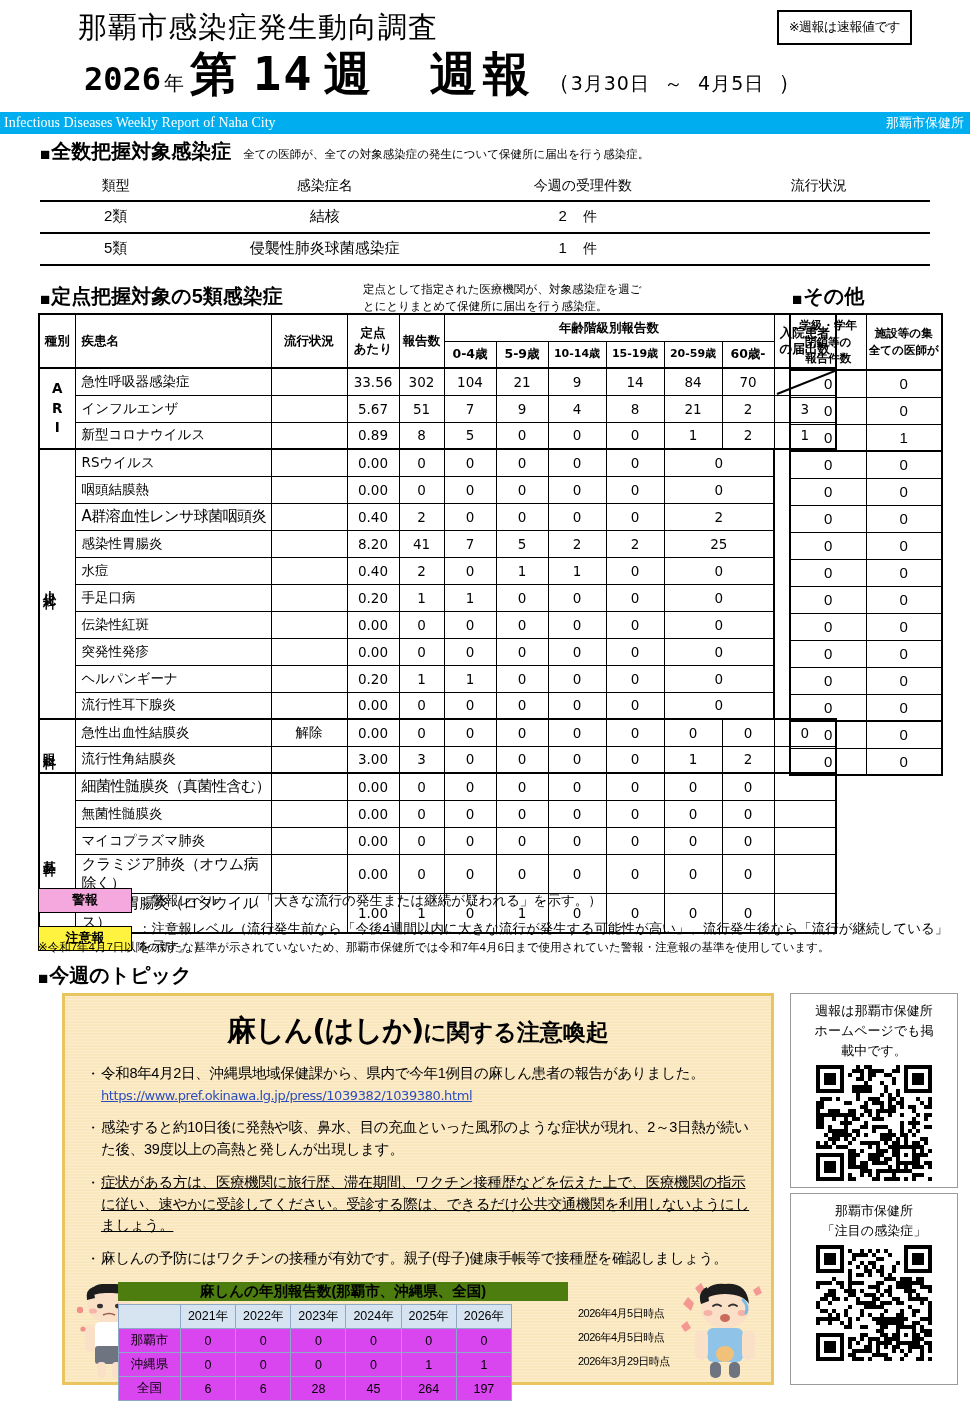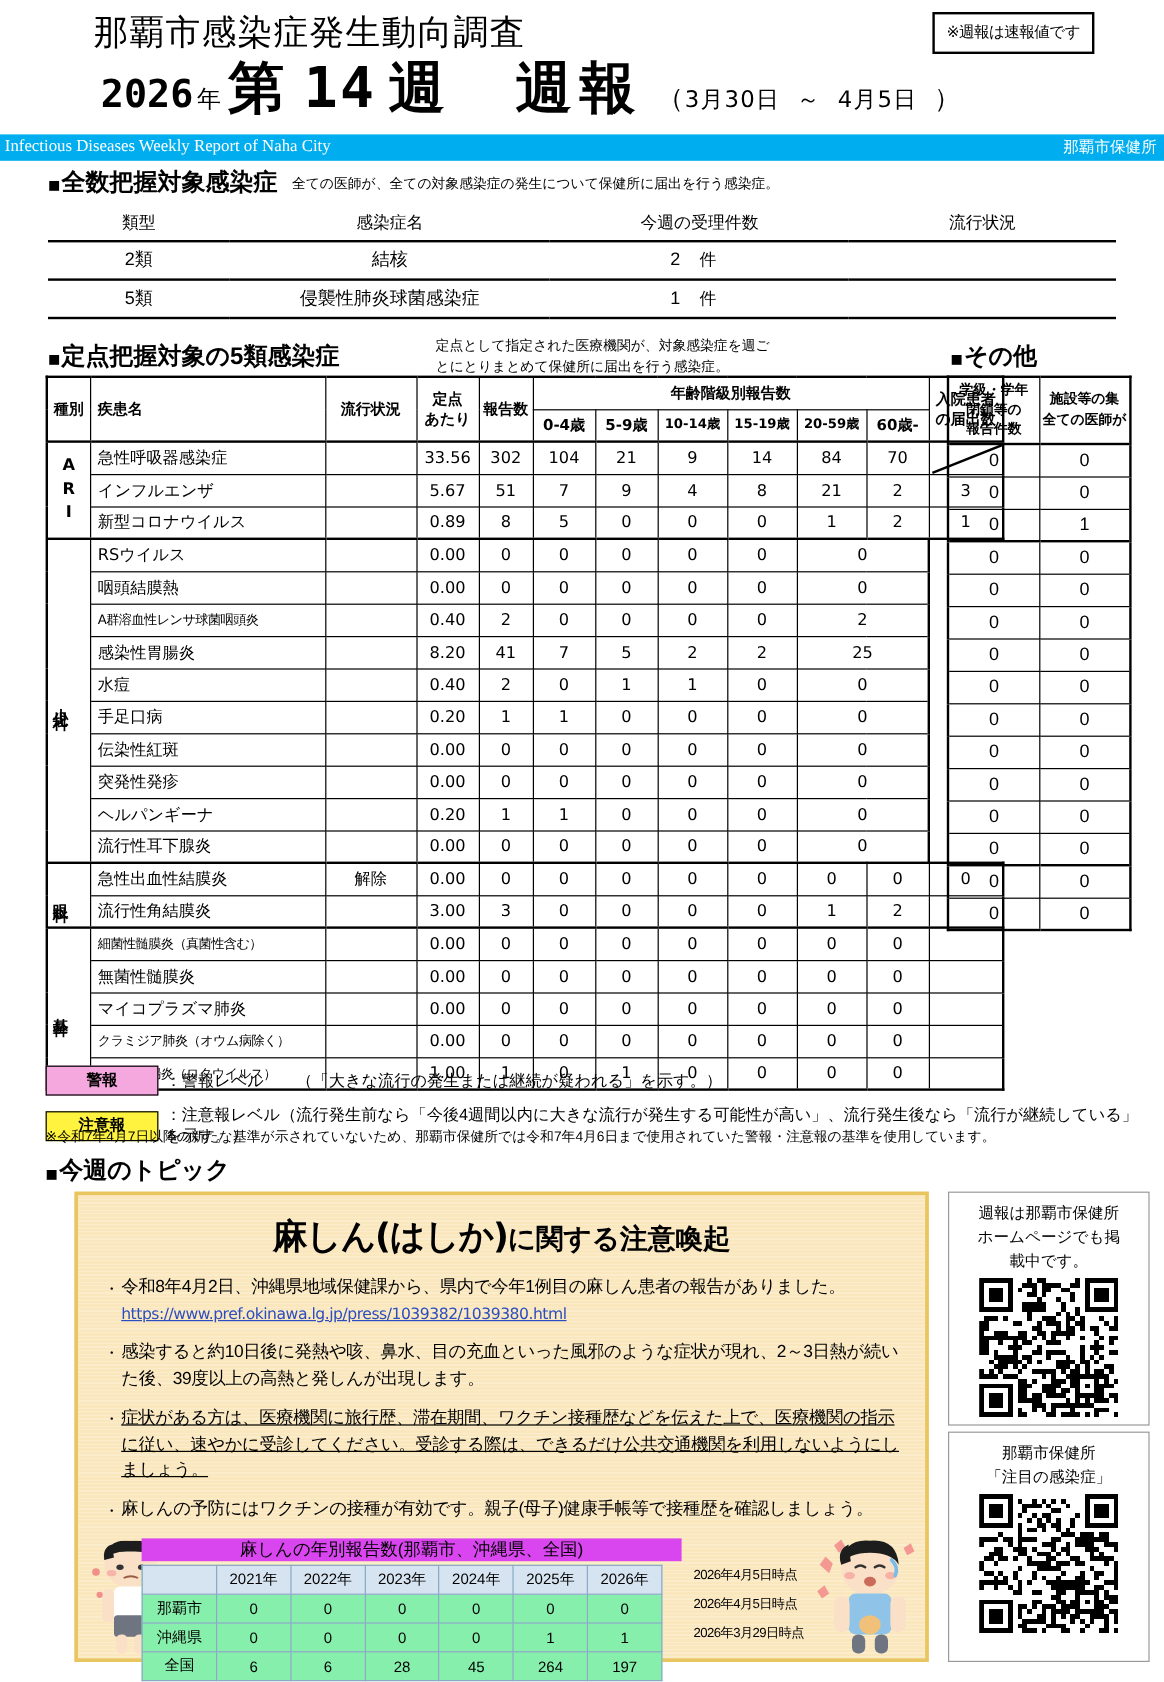--- a/index.html
+++ b/index.html
@@ -87,21 +87,21 @@
     font-weight: 400;
     padding: 0;
     height: 27px;
     box-sizing: border-box;
   }
   table.main th { font-size: 12.5px; font-weight: 700; line-height: 1.25; }
   table.main th.hd-small { font-size: 11px; margin-left: 15px; }
   .c-kind { width: 36px; }
   .c-name { width: 196px; text-align: left !important; padding-left: 6px !important;
             font-size: 14px; }
-  .c-name.small { font-size: 11px; letter-spacing: -0.5px;}
+  .c-name.small { font-size: 15px; letter-spacing: -0.5px;}
   .c-jk { width: 76px; }
   .c-rate { width: 52px; }
   .c-rep { width: 45px; }
   .c-age { width: 52px; }
   .c-age-w { width: 58px; }
   .c-hosp { width: 62px; }
   .num { font-size: 15px; font-family: "DejaVu Sans", sans-serif; }
   .thick-top > td, .thick-top > th { border-top: 2.6px solid #000 !important; }
   .thick-bot > td, .thick-bot > th { border-bottom: 2.6px solid #000 !important; }
   .lcap { border-left: 2.6px solid #000 !important; }
@@ -165,23 +165,23 @@
   .bullets { position: relative; margin: 15px 16px 0 20px; }
   .bul { display: flex; font-size: 14.5px; line-height: 1.5; margin-bottom: 11px; }
   .bul .dot { width: 16px; flex: 0 0 16px; text-align: center; font-size: 13px; padding-top: 1px;}
   .bul .bt { flex: 1; letter-spacing: -0.3px; }
   .link { color: #2B4DBE; text-decoration: underline; font-size: 13px;
           font-family: "DejaVu Sans", sans-serif; letter-spacing: -0.4px; }
   .ul { text-decoration: underline; }
 
   
   #mini { position: absolute; left: 118px; top: 1282px; width: 450px; }
-  .mini-title { text-align: center; font-size: 14.5px; font-weight: 400; margin-bottom: 3px;
-                background: #d946ef; }
-  table.mini { border-collapse: collapse; width: 434px; background: #86efac; }
+  .mini-title { text-align: center; font-size: 14.5px; font-weight: 700; margin-bottom: 3px;
+                background: #4d7c0f; }
+  table.mini { border-collapse: collapse; width: 394px; background: #d946ef; }
   table.mini th, table.mini td {
     border: 1px solid #8EA9C8; font-size: 12.5px; font-weight: 400;
     text-align: center; height: 24px; padding: 0; box-sizing: border-box;
   }
   table.mini thead th { background: #D6E3F0; font-weight: 400; }
   table.mini td.rowlab { width: 62px; }
   #mini-notes { position: absolute; left: 578px; top: 1301px; }
   .mnote { font-size: 11px; height: 24px; line-height: 24px; letter-spacing: -0.5px; }
 
   

